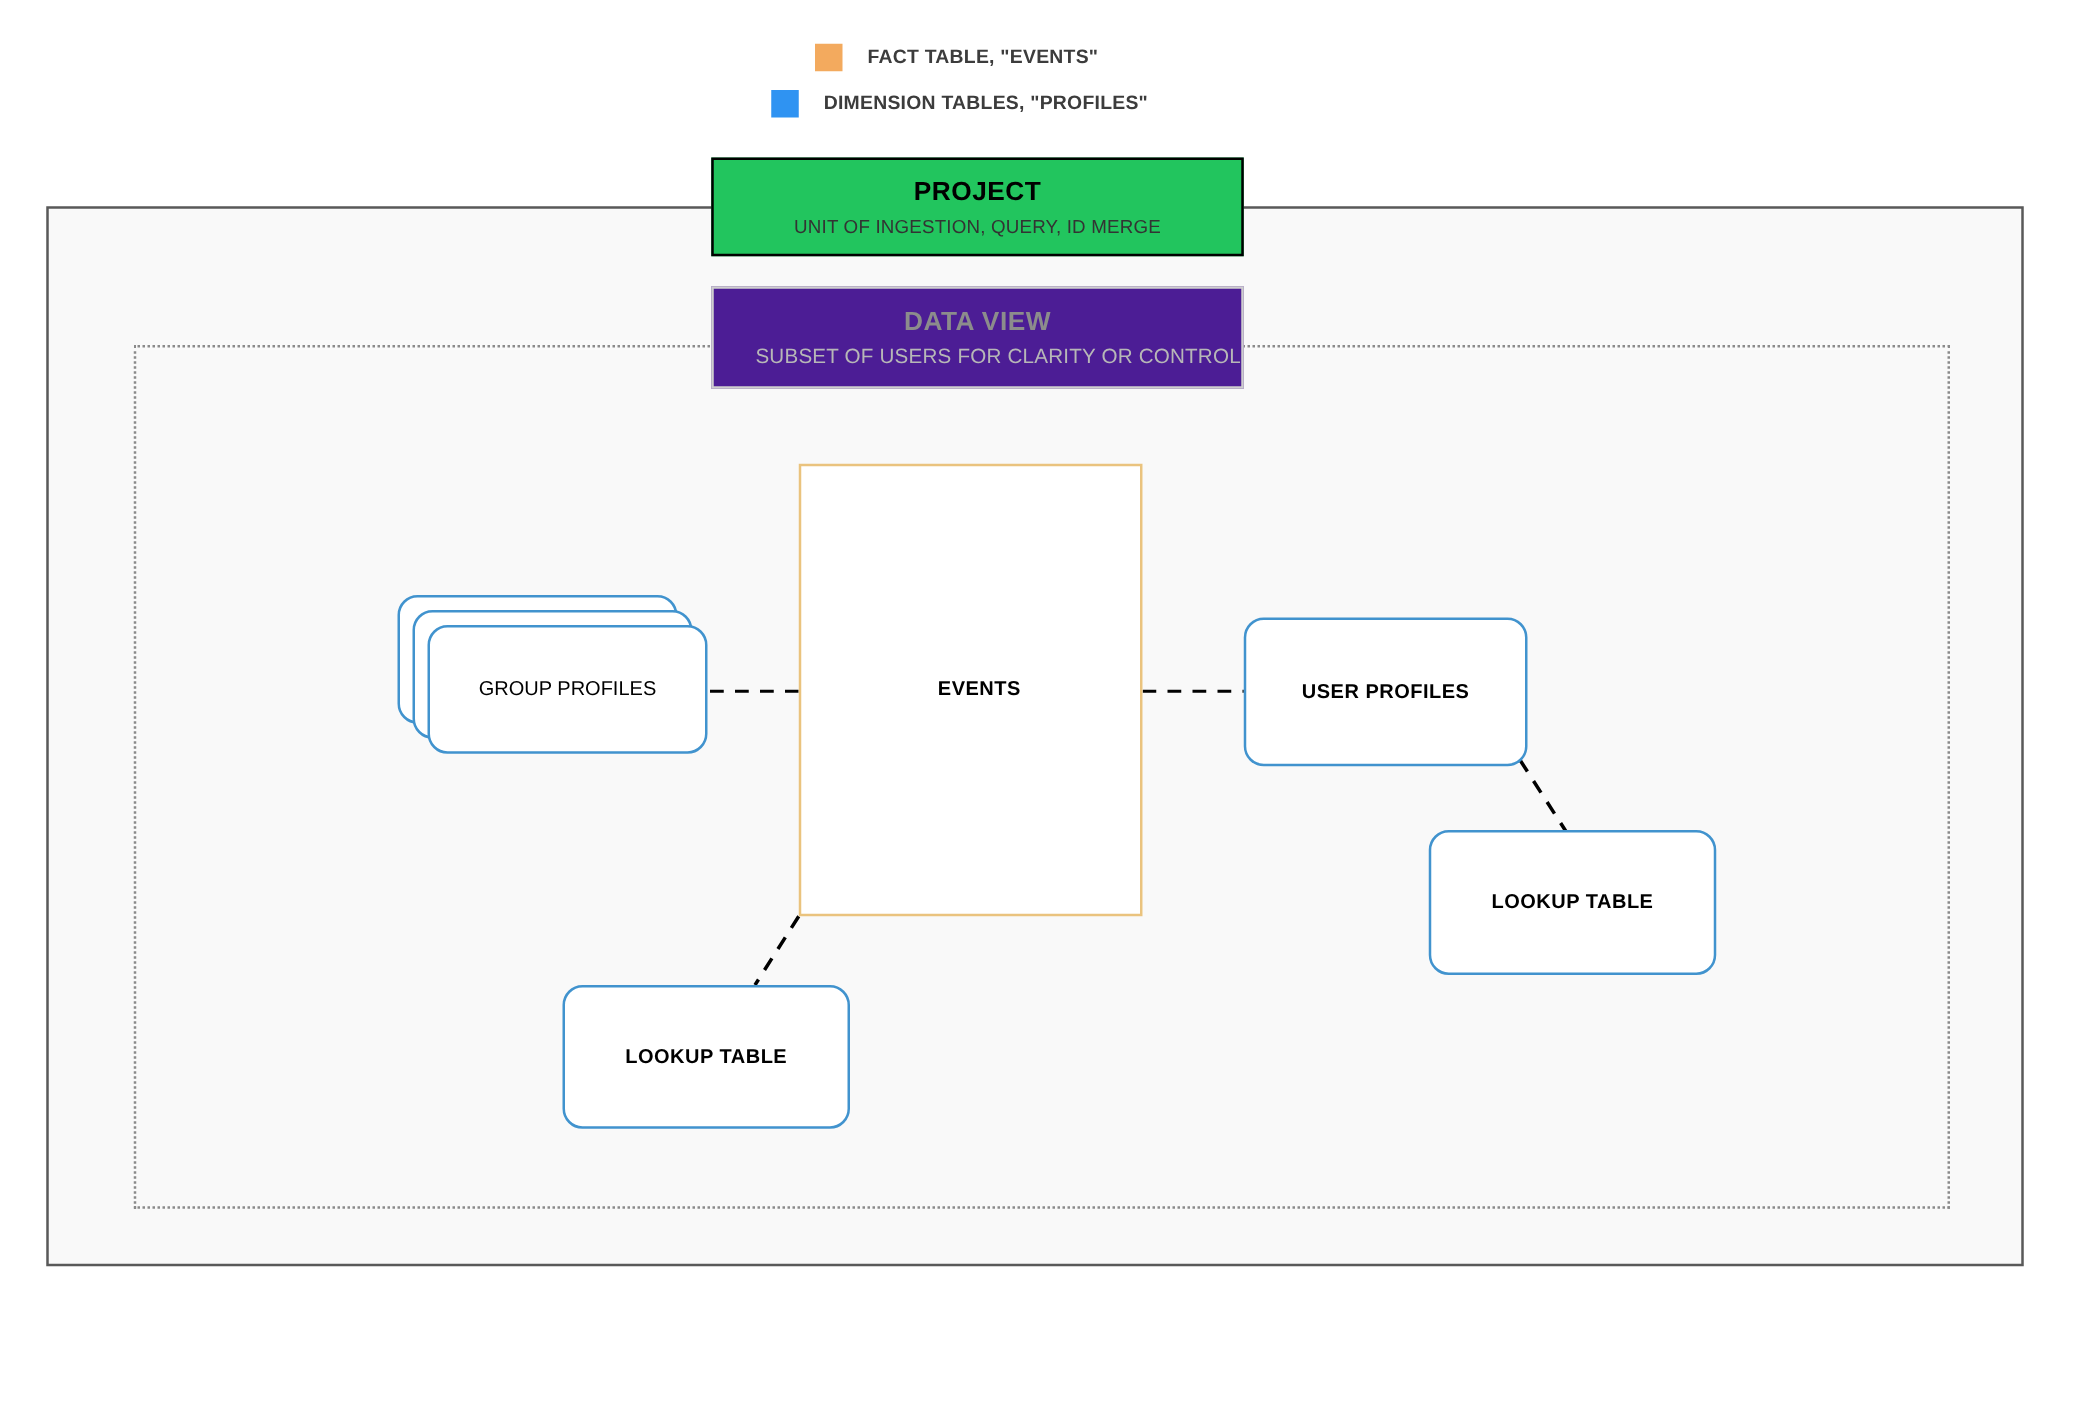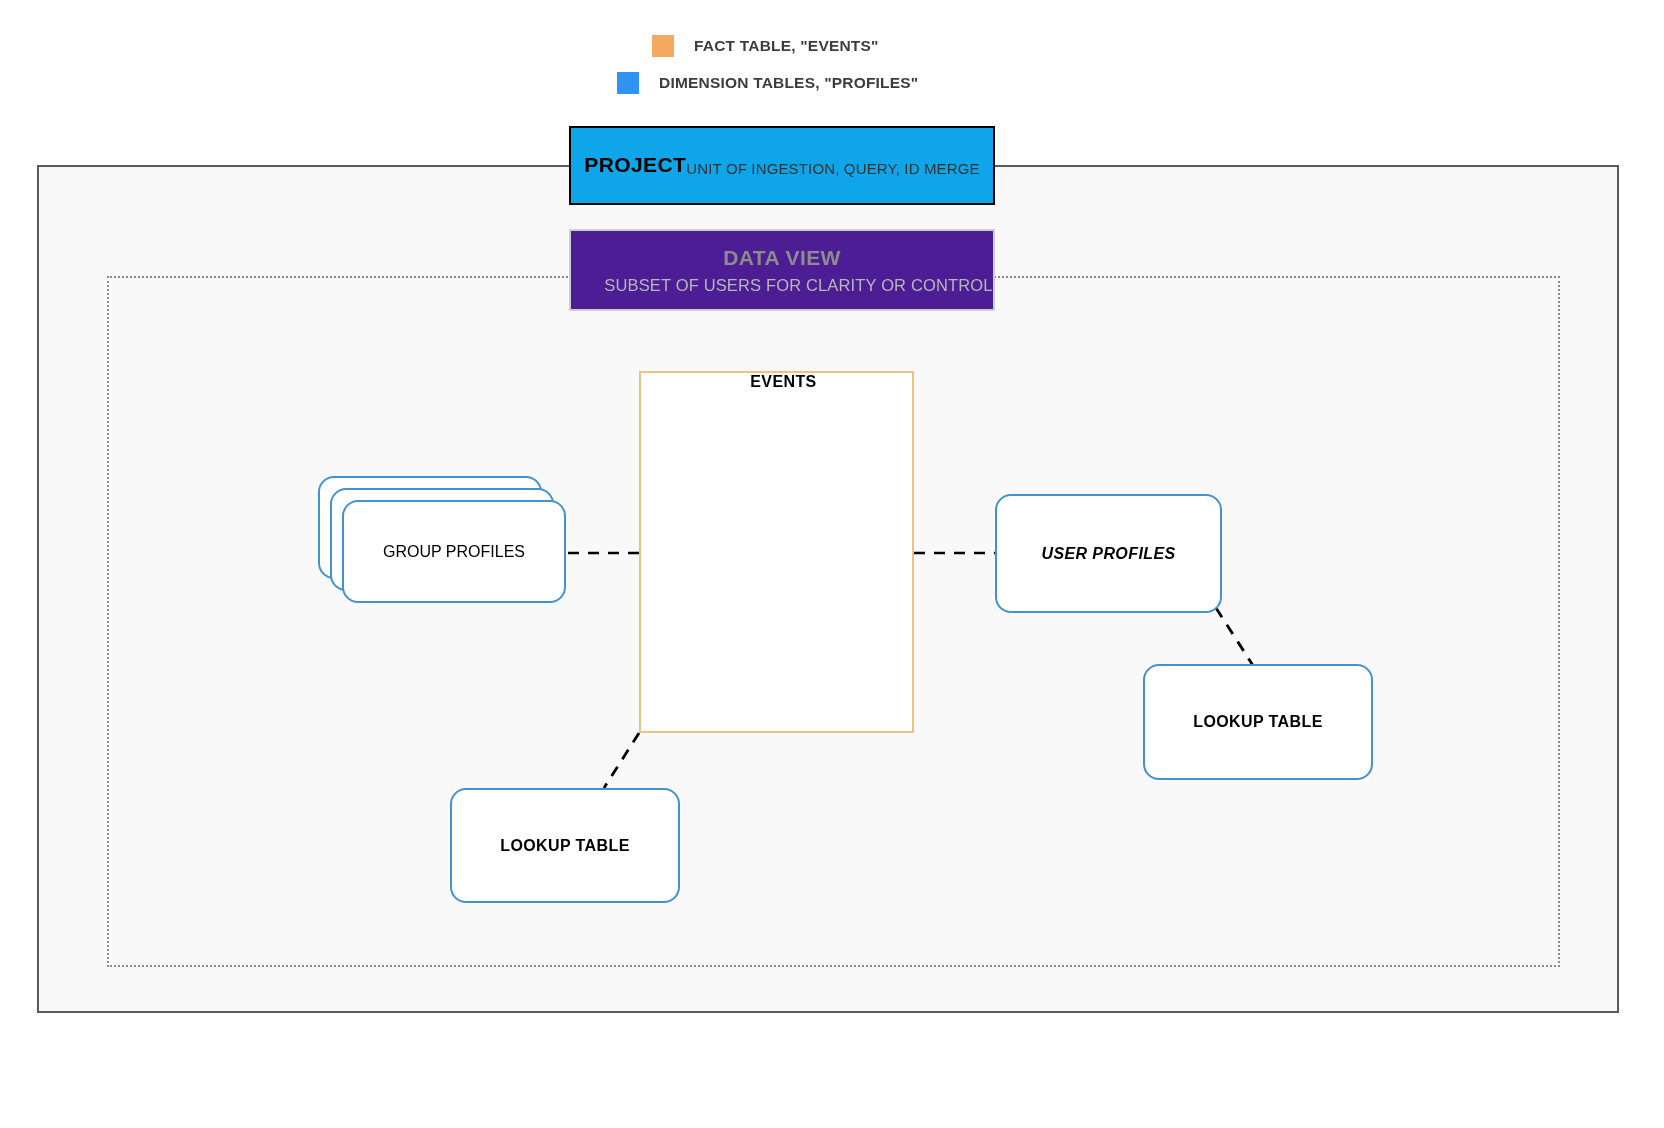--- a/index.html
+++ b/index.html
@@ -65,25 +65,25 @@
     box-sizing: border-box;
   }
 
   
   #project-box {
     position: absolute;
     left: 569px;
     top: 126px;
     width: 426px;
     height: 79px;
-    background: #0ea5e9;
+    background: #22c55e;
     border: 2px solid #000000;
     box-sizing: border-box;
     display: flex;
-    flex-direction: row;
+    flex-direction: column;
     align-items: center;
     justify-content: center;
   }
   #project-box .box-title {
     font-size: 21px;
     font-weight: bold;
     color: #000000;
     letter-spacing: 0.4px;
     line-height: 1.25;
   }
@@ -127,21 +127,21 @@
   #events-box {
     position: absolute;
     left: 639px;
     top: 371px;
     width: 275px;
     height: 362px;
     background: #ffffff;
     border: 2px solid #eac37e;
     box-sizing: border-box;
     display: flex;
-    align-items: flex-start;
+    align-items: center;
     justify-content: center;
     padding-left: 14px;
   }
   #events-box .node-label {
     font-size: 16px;
     font-weight: bold;
     color: #000000;
     letter-spacing: 0.4px;
   }
 
@@ -183,21 +183,21 @@
   }
   #group-profiles-back   { left: 0px;  top: 0px;  }
   #group-profiles-middle { left: 12px; top: 12px; }
   #group-profiles-front  {
     left: 24px; top: 24px;
     display: flex;
     align-items: center;
     justify-content: center;
   }
 
-  #user-profiles-box { left: 995px; top: 494px; width: 227px; height: 119px; font-style: italic; }
+  #user-profiles-box { left: 995px; top: 494px; width: 227px; height: 119px; }
   #lookup-table-right { left: 1143px; top: 664px; width: 230px; height: 116px; }
   #lookup-table-left  { left: 450px;  top: 788px; width: 230px; height: 115px; }
 
   
   .connector-svg {
     position: absolute;
     left: 0;
     top: 0;
     width: 1664px;
     height: 1128px;

